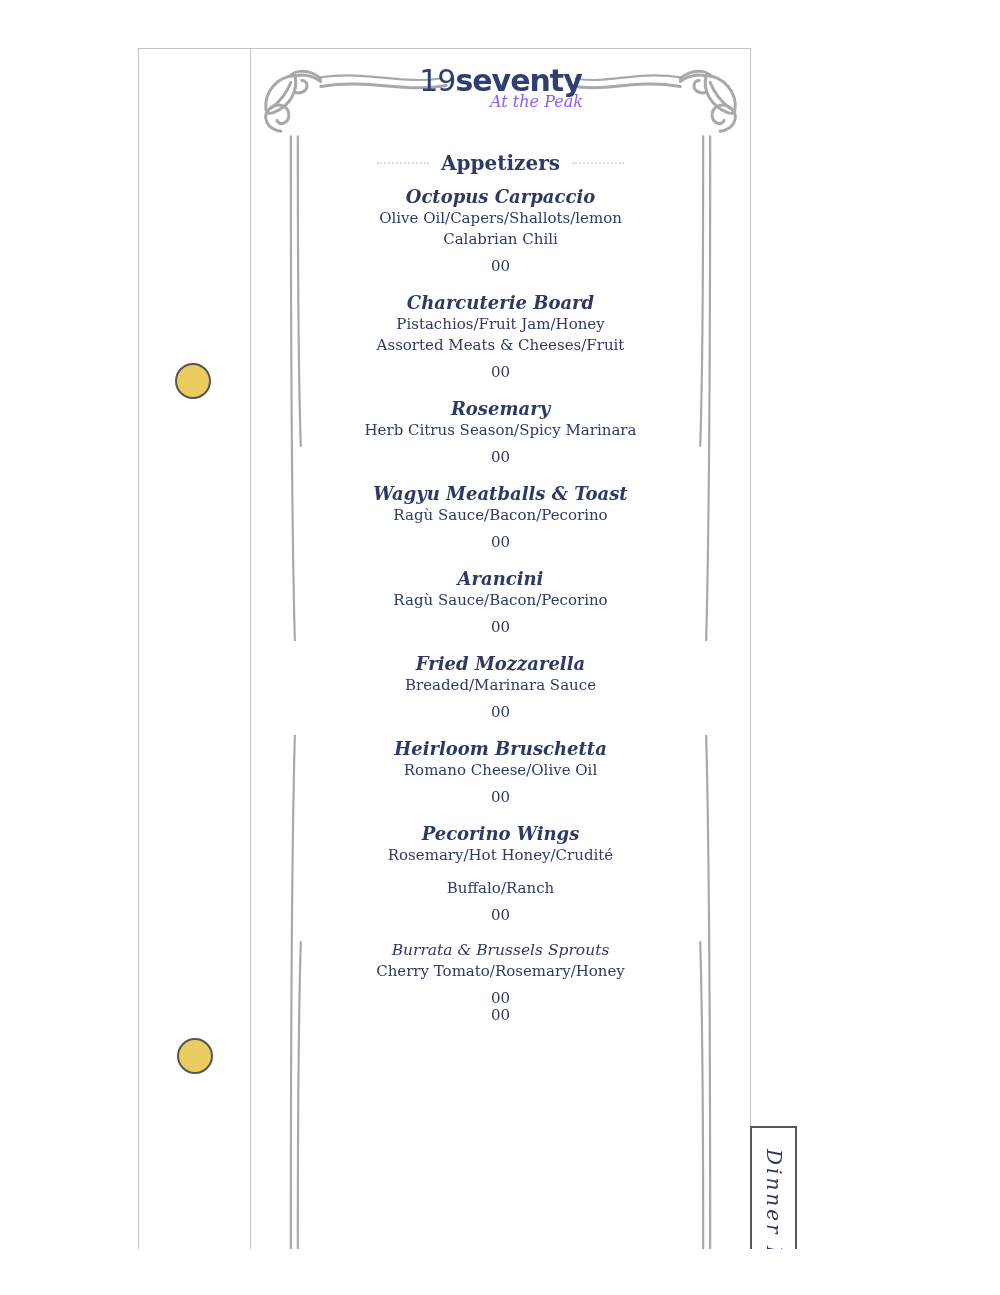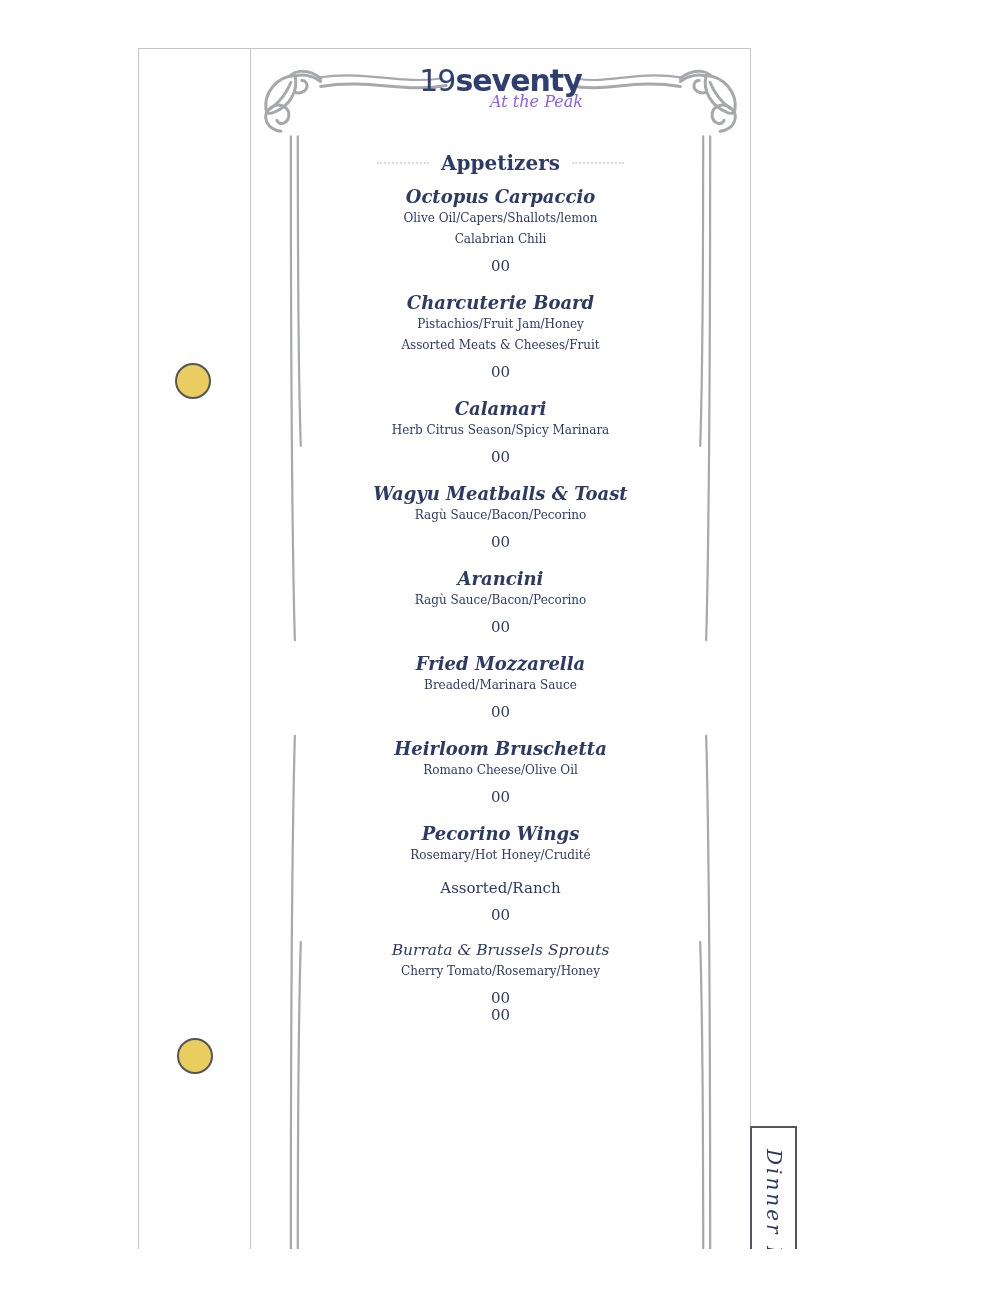--- a/index.html
+++ b/index.html
@@ -32,21 +32,21 @@
 
   
   .menu{position:absolute;top:102px;left:36px;right:36px;text-align:center;color:#2d3a66;z-index:2;}
   .section-title{display:flex;align-items:center;justify-content:center;gap:12px;
                  font-weight:bold;font-size:20px;line-height:24px;}
   .flank-dots{width:52px;height:0;border-top:2px dotted #d8dbe3;}
   .items{margin-top:10px;}
   .item{margin-bottom:16px;}
   .item-name{font-size:18px;font-weight:bold;line-height:23px;font-style:italic;}
   .item.regular .item-name{font-weight:normal;font-size:15.5px;line-height:21px;}
-  .item-desc{font-size:12px;line-height:21px;}
+  .item-desc{font-size:15px;line-height:21px;}
   .item-extra{font-size:15px;line-height:21px;margin-top:12px;}
   .item-prices{margin-top:8px;}
   .item-price{font-size:15px;line-height:17px;}
 
   
   .footer-label{position:absolute;left:0;right:0;top:1240px;text-align:center;
                 font-size:27px;color:#b8bccd;letter-spacing:1px;z-index:2;}
 
   
   .side-tab{position:absolute;left:750px;top:1078px;width:47px;height:214px;background:#fff;
@@ -155,21 +155,21 @@
           </div>
           <div class="item">
             <div class="item-name">Charcuterie Board</div>
             <div class="item-desc">Pistachios/Fruit Jam/Honey</div>
             <div class="item-desc">Assorted Meats &amp; Cheeses/Fruit</div>
             <div class="item-prices">
               <div class="item-price">00</div>
             </div>
           </div>
           <div class="item">
-            <div class="item-name">Calamari</div>
+            <div class="item-name">Rosemary</div>
             <div class="item-desc">Herb Citrus Season/Spicy Marinara</div>
             <div class="item-prices">
               <div class="item-price">00</div>
             </div>
           </div>
           <div class="item">
             <div class="item-name">Wagyu Meatballs &amp; Toast</div>
             <div class="item-desc">Ragù Sauce/Bacon/Pecorino</div>
             <div class="item-prices">
               <div class="item-price">00</div>
@@ -192,21 +192,21 @@
           <div class="item">
             <div class="item-name">Heirloom Bruschetta</div>
             <div class="item-desc">Romano Cheese/Olive Oil</div>
             <div class="item-prices">
               <div class="item-price">00</div>
             </div>
           </div>
           <div class="item">
             <div class="item-name">Pecorino Wings</div>
             <div class="item-desc">Rosemary/Hot Honey/Crudité</div>
-            <div class="item-extra">Assorted/Ranch</div>
+            <div class="item-extra">Buffalo/Ranch</div>
             <div class="item-prices">
               <div class="item-price">00</div>
             </div>
           </div>
           <div class="item regular">
             <div class="item-name">Burrata &amp; Brussels Sprouts</div>
             <div class="item-desc">Cherry Tomato/Rosemary/Honey</div>
             <div class="item-prices">
               <div class="item-price">00</div>
               <div class="item-price">00</div>

